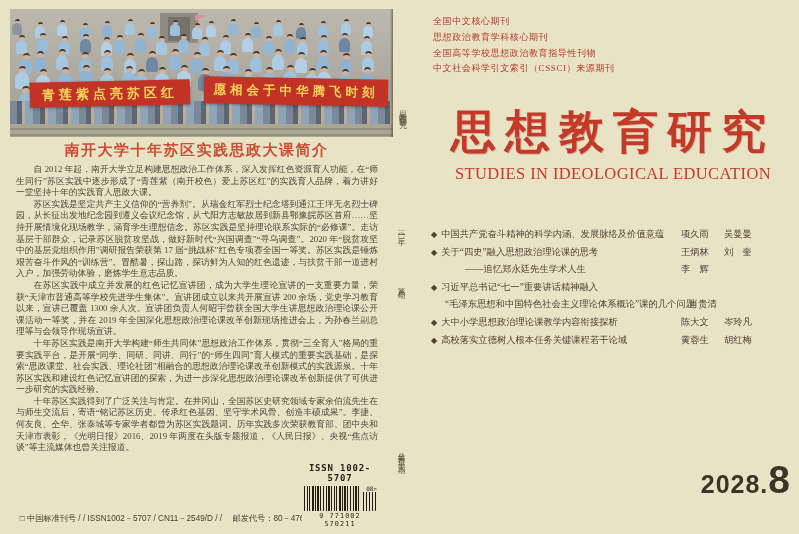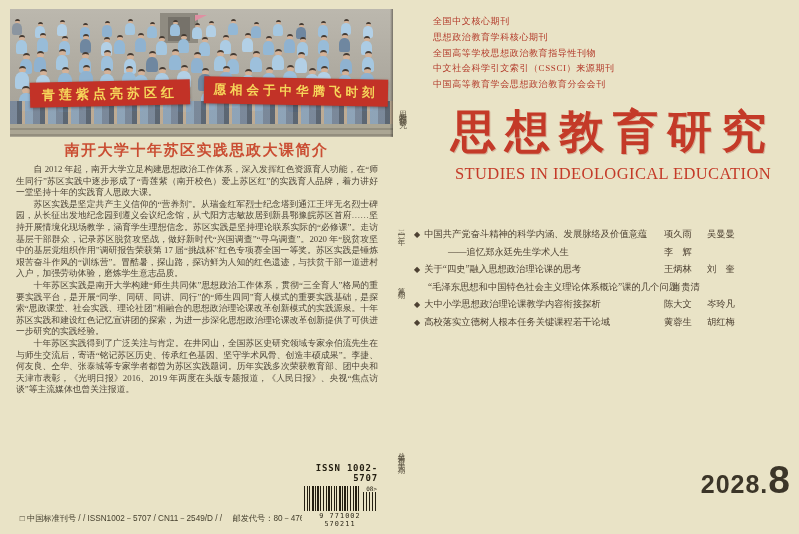--- a/index.html
+++ b/index.html
@@ -38,21 +38,21 @@
     position:absolute;left:0;top:141px;width:393px;text-align:center;
     color:#ca4e33;font-size:15px;font-weight:bold;letter-spacing:1.5px;
   }
   .body-text{
     position:absolute;left:16px;top:164px;width:362px;
     font-size:8.8px;line-height:11.6px;color:#4e4639;text-align:justify;
   }
   .body-text p{margin:0;text-indent:2em;}
   .issn-block{position:absolute;left:302px;top:463px;width:76px;text-align:center;
     background:#e9e3c6;z-index:3;color:#241f12;}
-  .issn-label{font-size:9px;font-weight:bold;letter-spacing:.8px;font-family:"DejaVu Sans Mono",monospace;text-align:right;}
+  .issn-label{font-size:9px;font-weight:bold;letter-spacing:.8px;font-family:"DejaVu Sans Mono",monospace;}
   .barcode-wrap{position:relative;height:30px;margin-top:2px;}
   .barcode-main{position:absolute;left:2px;bottom:4px;width:56px;height:25px;
     background:repeating-linear-gradient(90deg,#241f12 0 1px,rgba(0,0,0,0) 1px 2.6px,#241f12 2.6px 4.1px,rgba(0,0,0,0) 4.1px 5.4px);}
   .barcode-addon{position:absolute;right:2px;bottom:4px;width:13px;height:19px;
     background:repeating-linear-gradient(90deg,#241f12 0 1.2px,rgba(0,0,0,0) 1.2px 3px);}
   .addon-label{position:absolute;right:1px;top:0;font-size:6px;font-family:"DejaVu Sans Mono",monospace;}
   .digits{font-size:6.8px;letter-spacing:1.1px;font-family:"DejaVu Sans Mono",monospace;margin-top:-3px;}
   .pub-line{
     position:absolute;left:0;top:513px;width:396px;text-align:center;
     font-size:8.2px;color:#46412f;font-family:"Liberation Sans",sans-serif;
@@ -69,21 +69,21 @@
     color:#b23929;font-size:9px;line-height:15.8px;letter-spacing:.6px;}
   .title-cn{
     position:absolute;left:434px;top:102px;width:358px;text-align:center;
     color:#c43a28;font-size:45px;font-weight:bold;letter-spacing:9px;white-space:nowrap;
     text-shadow:1px 1px 0 rgba(150,30,20,.25);
   }
   .title-en{
     position:absolute;left:434px;top:164px;width:358px;text-align:center;
     color:#c43a28;font-size:16.5px;letter-spacing:.4px;white-space:nowrap;font-weight:500;
   }
-  .toc{position:absolute;left:414px;top:228px;width:364px;color:#4d4132;font-size:9.3px;}
+  .toc{position:absolute;left:431px;top:228px;width:364px;color:#4d4132;font-size:9.3px;}
   .toc-row{position:relative;height:17.6px;line-height:13px;white-space:nowrap;}
   .toc-row .bullet{font-size:8px;margin-right:4px;}
   .toc-row .authors{position:absolute;left:250px;top:0;display:flex;gap:15px;}
   .issue-box{
     position:absolute;left:650px;top:465px;width:140px;
     display:flex;align-items:baseline;justify-content:flex-end;
     color:#3b3528;font-family:"Liberation Sans",sans-serif;font-weight:bold;
   }
   .issue-year{font-size:25px;letter-spacing:1px;}
   .issue-number{font-size:39px;line-height:30px;}
@@ -448,20 +448,21 @@
   <div class="banner left">青莲紫点亮苏区红</div>
   <div class="banner right">愿相会于中华腾飞时刻</div>
   <div class="edge-shadow"></div>
 </div>
 
 <div class="headline">南开大学十年苏区实践思政大课简介</div>
 
 <div class="body-text" id="body-text">
     <p>自 2012 年起，南开大学立足构建思想政治工作体系，深入发挥红色资源育人功能，在“师生同行”苏区实践中逐步形成了“青莲紫（南开校色）爱上苏区红”的实践育人品牌，着力讲好一堂坚持十年的实践育人思政大课。</p>
     <p>苏区实践是坚定共产主义信仰的“营养剂”。从瑞金红军烈士纪念塔到通江王坪无名烈士碑园，从长征出发地纪念园到遵义会议纪念馆，从弋阳方志敏故居到新县鄂豫皖苏区首府……坚持开展情境化现场教学，涵育学生理想信念。苏区实践是坚持理论联系实际的“必修课”。走访基层干部群众，记录苏区脱贫攻坚战，做好新时代“兴国调查”“寻乌调查”。2020 年“脱贫攻坚中的基层党组织作用”调研报告荣获第 17 届“挑战杯”红色专项赛全国一等奖。苏区实践是锤炼艰苦奋斗作风的“训练营”。冒酷暑，探山路，探访鲜为人知的红色遗迹，与扶贫干部一道进村入户，加强劳动体验，磨炼学生意志品质。</p>
+    <p>在苏区实践中成立并发展的红色记忆宣讲团，成为大学生理论宣讲的一支重要力量，荣获“天津市普通高等学校先进学生集体”。宣讲团成立以来共开展宣讲 200 余场，党史学习教育以来，宣讲已覆盖 1300 余人次。宣讲团负责人何昭宇曾获全国大学生讲思想政治理论课公开课活动一等奖，并在 2019 年全国深化思想政治理论课改革创新现场推进会上，为孙春兰副总理等与会领导作现场宣讲。</p>
     <p>十年苏区实践是南开大学构建“师生共同体”思想政治工作体系，贯彻“三全育人”格局的重要实践平台，是开展“同学、同研、同讲、同行”的“师生四同”育人模式的重要实践基础，是探索“思政课堂、社会实践、理论社团”相融合的思想政治理论课改革创新模式的实践源泉。十年苏区实践和建设红色记忆宣讲团的探索，为进一步深化思想政治理论课改革创新提供了可供进一步研究的实践经验。</p>
     <p>十年苏区实践得到了广泛关注与肯定。在井冈山，全国苏区史研究领域专家余伯流先生在与师生交流后，寄语“铭记苏区历史、传承红色基因、坚守学术风骨、创造丰硕成果”。李捷、何友良、仝华、张泰城等专家学者都曾为苏区实践题词。历年实践多次荣获教育部、团中央和天津市表彰，《光明日报》2016、2019 年两度在头版专题报道，《人民日报》、央视“焦点访谈”等主流媒体也曾关注报道。</p>
   </div>
 
 <div class="issn-block">
   <div class="issn-label">ISSN 1002-5707</div>
   <div class="barcode-wrap">
     <span class="addon-label">08&gt;</span>
     <div class="barcode-main"></div>
     <div class="barcode-addon"></div>
@@ -476,38 +477,38 @@
   <span class="spine-year">二〇二一年</span>
   <span class="spine-issue">第八期</span>
   <span class="spine-volume">总第三百二十六期</span>
 </div>
 
 <ul class="honors" id="honors">
     <li>全国中文核心期刊</li>
     <li>思想政治教育学科核心期刊</li>
     <li>全国高等学校思想政治教育指导性刊物</li>
     <li>中文社会科学引文索引（CSSCI）来源期刊</li>
-    <li>中国高等教育学会思想政治教育分会会刊</li>
   </ul>
 
 <div class="title-cn">思想教育研究</div>
 <div class="title-en">STUDIES IN IDEOLOGICAL EDUCATION</div>
 
 <div class="toc" id="toc">
     <div class="toc-row"><span class="bullet">◆</span><span>中国共产党奋斗精神的科学内涵、发展脉络及价值意蕴</span><span class="authors">
         <span>项久雨</span>
         <span>吴曼曼</span>
       </span></div>
-    <div class="toc-row" style="padding-left: 34px;"><span>——追忆郑永廷先生学术人生</span><span class="authors">
-        <span>李　辉</span>
-      </span></div>
     <div class="toc-row"><span class="bullet">◆</span><span>关于“四史”融入思想政治理论课的思考</span><span class="authors">
         <span>王炳林</span>
         <span>刘　奎</span>
       </span></div>
+    <div class="toc-row" style="padding-left: 34px;"><span>——追忆郑永廷先生学术人生</span><span class="authors">
+        <span>李　辉</span>
+      </span></div>
+    <div class="toc-row"><span class="bullet">◆</span><span>习近平总书记“七一”重要讲话精神融入</span></div>
     <div class="toc-row" style="padding-left: 6px; margin-left: 8px;"><span>“毛泽东思想和中国特色社会主义理论体系概论”课的几个问题</span><span class="authors">
         <span>肖贵清</span>
       </span></div>
     <div class="toc-row"><span class="bullet">◆</span><span>大中小学思想政治理论课教学内容衔接探析</span><span class="authors">
         <span>陈大文</span>
         <span>岑玲凡</span>
       </span></div>
     <div class="toc-row"><span class="bullet">◆</span><span>高校落实立德树人根本任务关键课程若干论域</span><span class="authors">
         <span>黄蓉生</span>
         <span>胡红梅</span>

